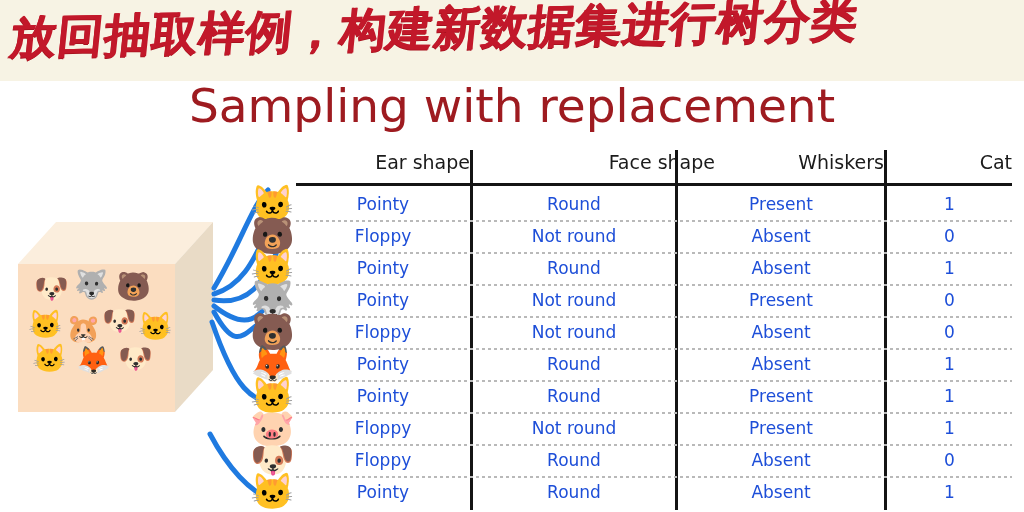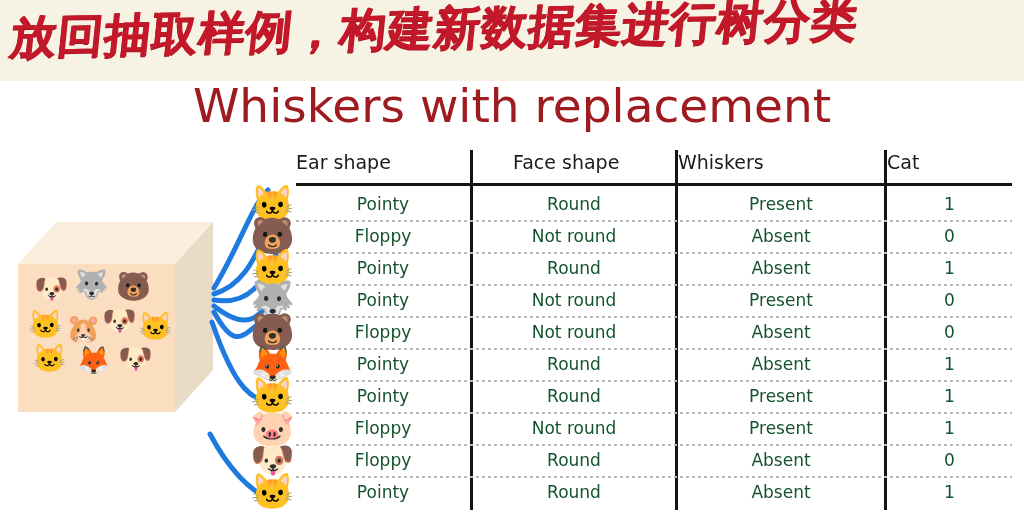--- a/index.html
+++ b/index.html
@@ -131,21 +131,21 @@
     position: absolute;
     left: 0; top: 0;
     width: 716px;
     height: 38px;
   }
   .th {
     position: absolute;
     top: 0;
     height: 38px;
     line-height: 32px;
-    text-align: left;
+    text-align: right;
     font-family: "DejaVu Sans", sans-serif;
     font-size: 19px;
     color: #1b1b1b;
   }
   #head-rule {
     position: absolute;
     left: 0;
     top: 37px;
     width: 716px;
     height: 3px;
@@ -174,35 +174,35 @@
     background-repeat: repeat-x;
   }
   .cell {
     position: absolute;
     top: 0;
     height: 32px;
     line-height: 33px;
     text-align: center;
     font-family: "DejaVu Sans", sans-serif;
     font-size: 17px;
-    color: #14532d;
+    color: #1d4ed8;
   }
   .c0 { left: 0;   width: 174px; }
   .c1 { left: 177px; width: 202px; }
   .c2 { left: 382px; width: 206px; }
   .c3 { left: 591px; width: 125px; }
 </style>
 </head>
 <body>
 
 <div id="banner">
   <div id="handwriting">放回抽取样例，构建新数据集进行树分类</div>
 </div>
 
-<div id="title">Whiskers with replacement</div>
+<div id="title">Sampling with replacement</div>
 
 <div id="box-wrap">
   <div id="box-top-poly"></div>
   <div id="box-right"></div>
   <div id="box-front">
       <div class="box-face" style="left: 16px; top: 10px;">🐶</div>
       <div class="box-face" style="left: 56px; top: 6px;">🐺</div>
       <div class="box-face" style="left: 98px; top: 8px;">🐻</div>
       <div class="box-face" style="left: 10px; top: 46px;">🐱</div>
       <div class="box-face" style="left: 48px; top: 50px;">🐹</div>

